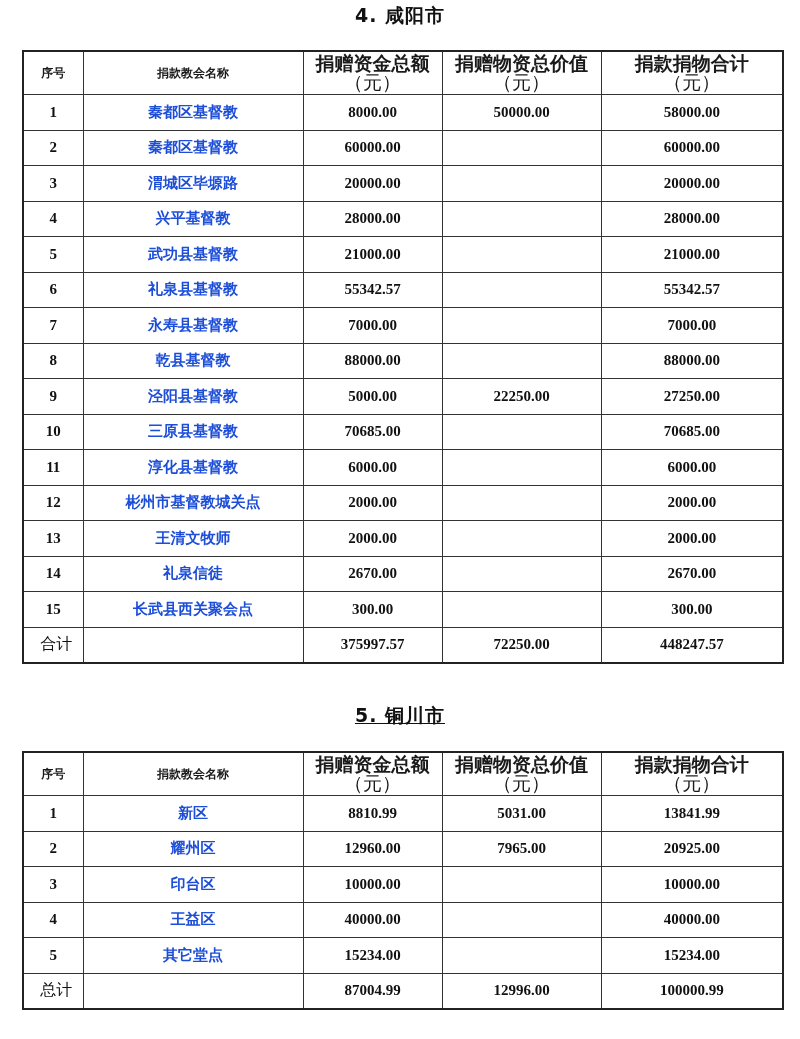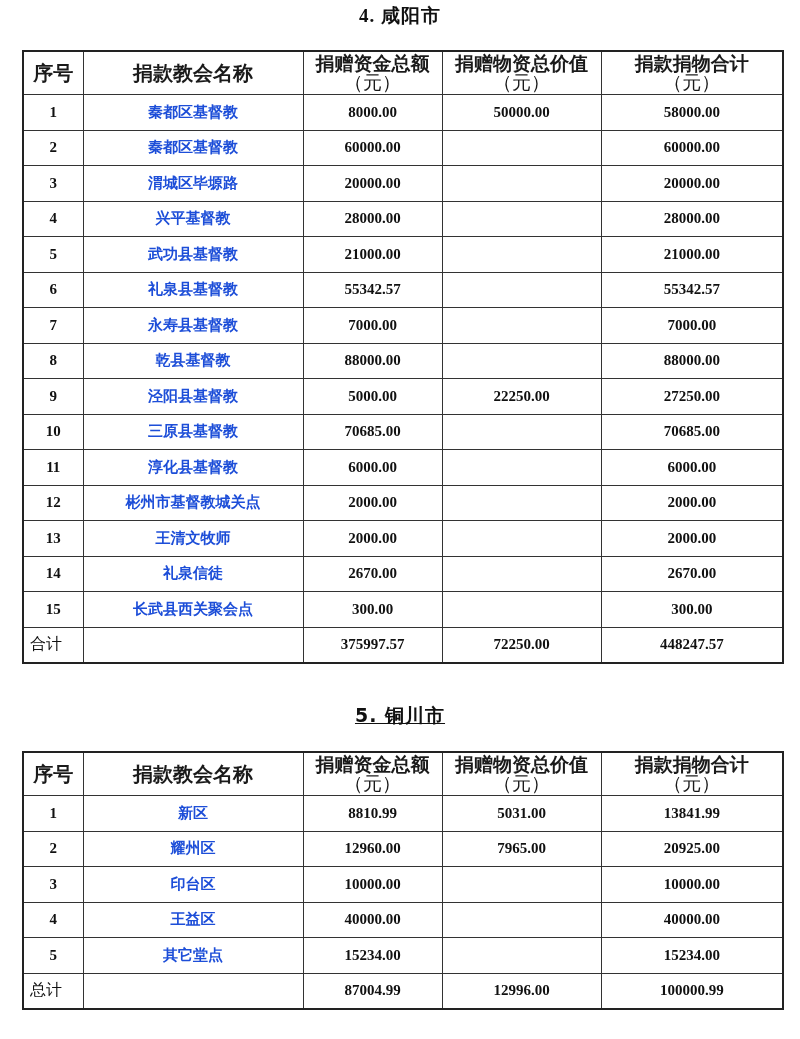--- a/index.html
+++ b/index.html
@@ -25,39 +25,39 @@
     table.donation col.c-total { width: 182px; }
     table.donation th, table.donation td {
       border: 1.5px solid #333; text-align: center; vertical-align: middle;
       padding: 0; overflow: hidden; white-space: nowrap;
     }
     table.donation th {
       font-family: "DejaVu Sans", "Liberation Sans", sans-serif;
       font-weight: bold; font-size: 19px; line-height: 19px; height: 42px;
       color: #1a1a1a;
     }
-    table.donation th.hdr-no, table.donation th.hdr-name { font-size: 20px; margin-left: 24px; }
+    table.donation th.hdr-no, table.donation th.hdr-name { font-size: 12px; margin-left: 24px; }
     table.donation td {
       height: 34.5px; font-size: 15px; font-weight: bold;
       font-family: "Liberation Serif", "DejaVu Serif", serif;
     }
     table.donation td.name {
       font-family: "DejaVu Sans", "Liberation Sans", sans-serif;
       font-weight: bold; font-size: 15px; color: #1d4ed8;
     }
     table.donation td.total-label {
       font-family: "DejaVu Sans", "Liberation Sans", sans-serif;
-      font-weight: normal; font-size: 16px; text-align: left; padding-left: 6px;
+      font-weight: normal; font-size: 16px; text-align: center; padding-left: 6px;
     }
     .unit { display: block; font-weight: normal; }
   </style>
 </head>
 <body>
 
-<div class="section-title" style="top:3px;font-family:Liberation Serif, serif;">4.  咸阳市</div>
+<div class="section-title" style="top:3px;">4.  咸阳市</div>
 
 <table class="donation" style="top:50px;">
   <colgroup>
       <col class="c-no">
       <col class="c-name">
       <col class="c-fund">
       <col class="c-goods">
       <col class="c-total">
     </colgroup>
   <thead>

